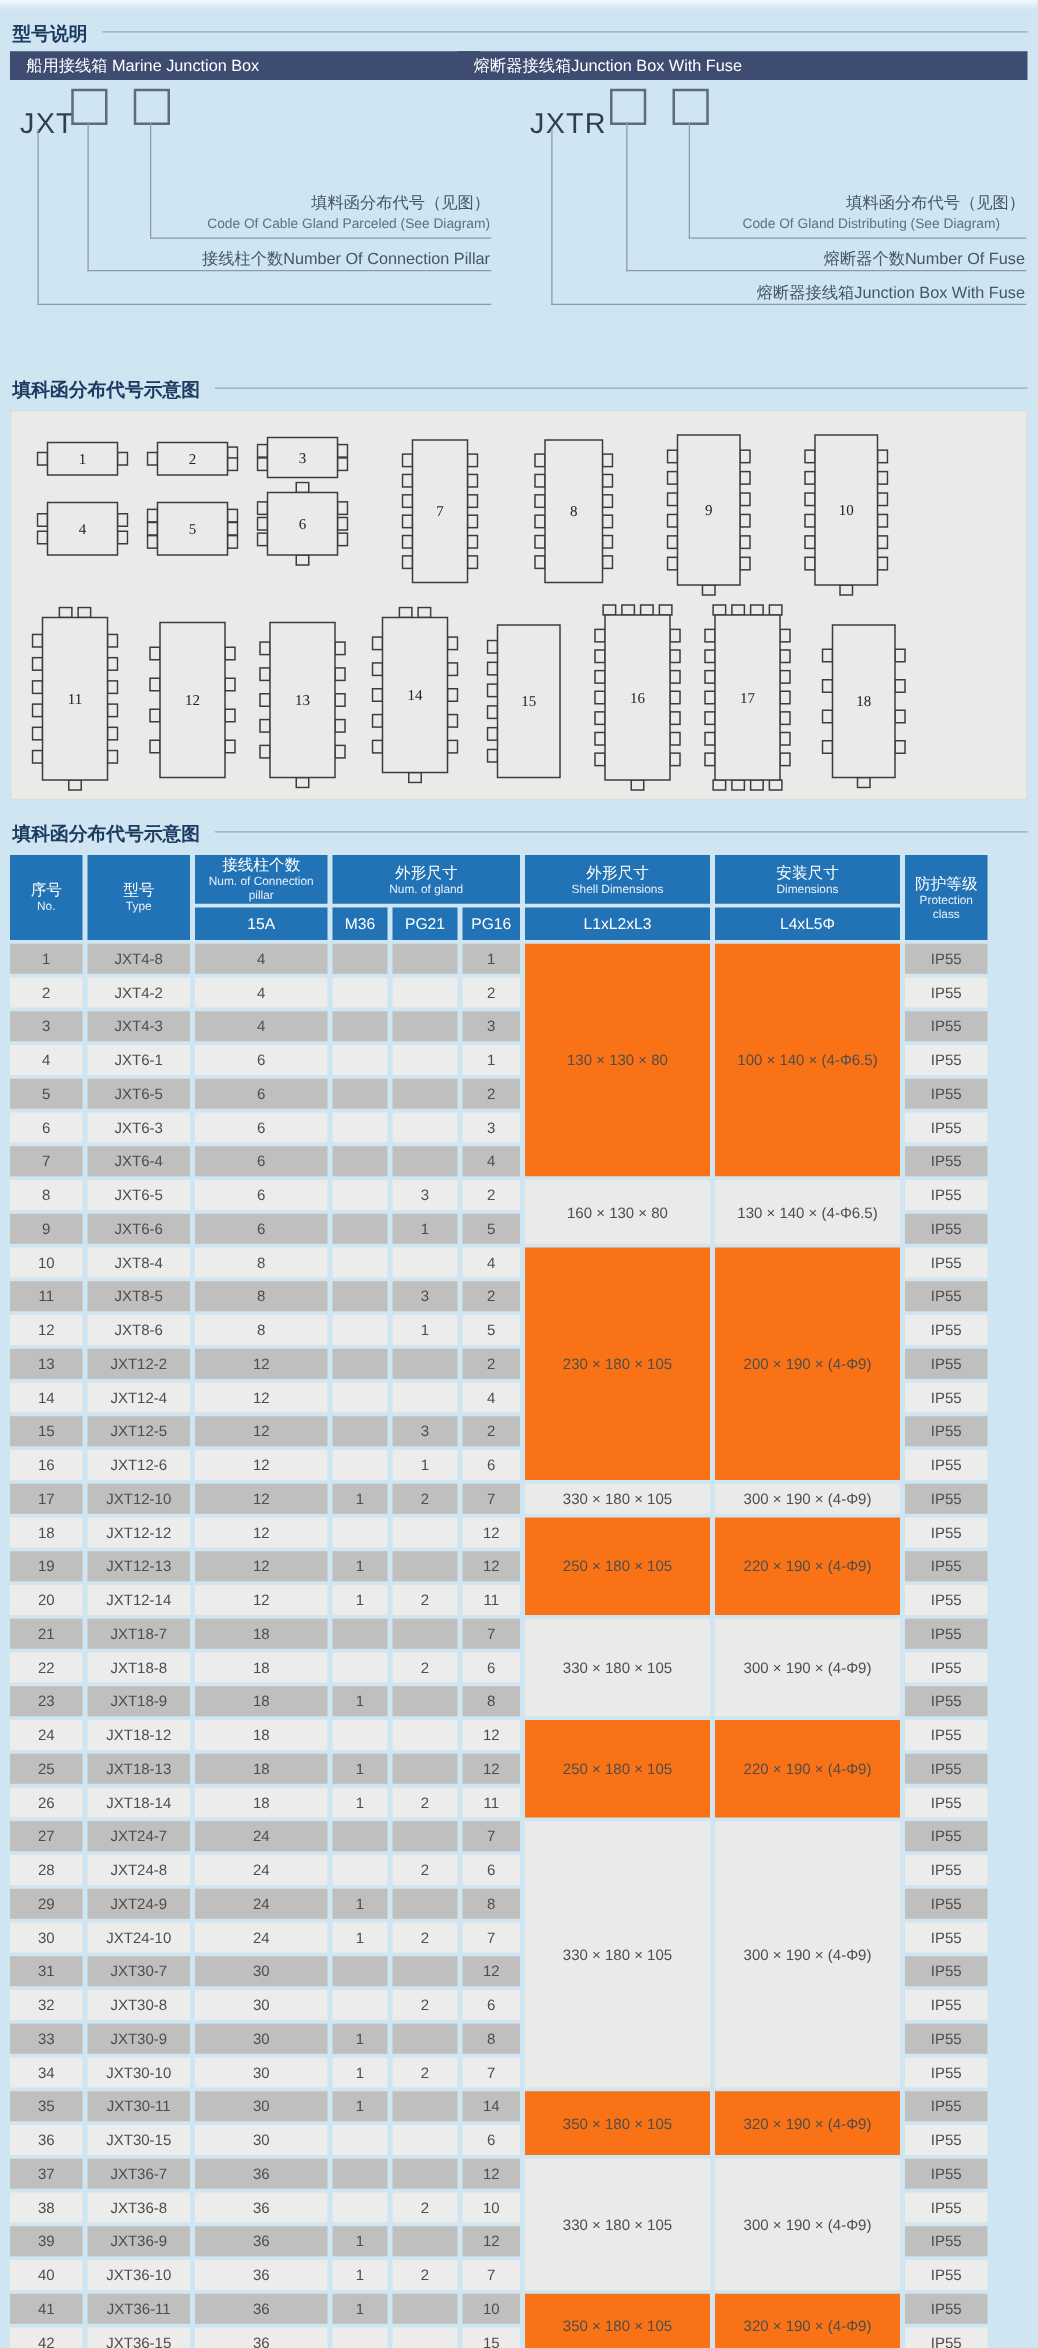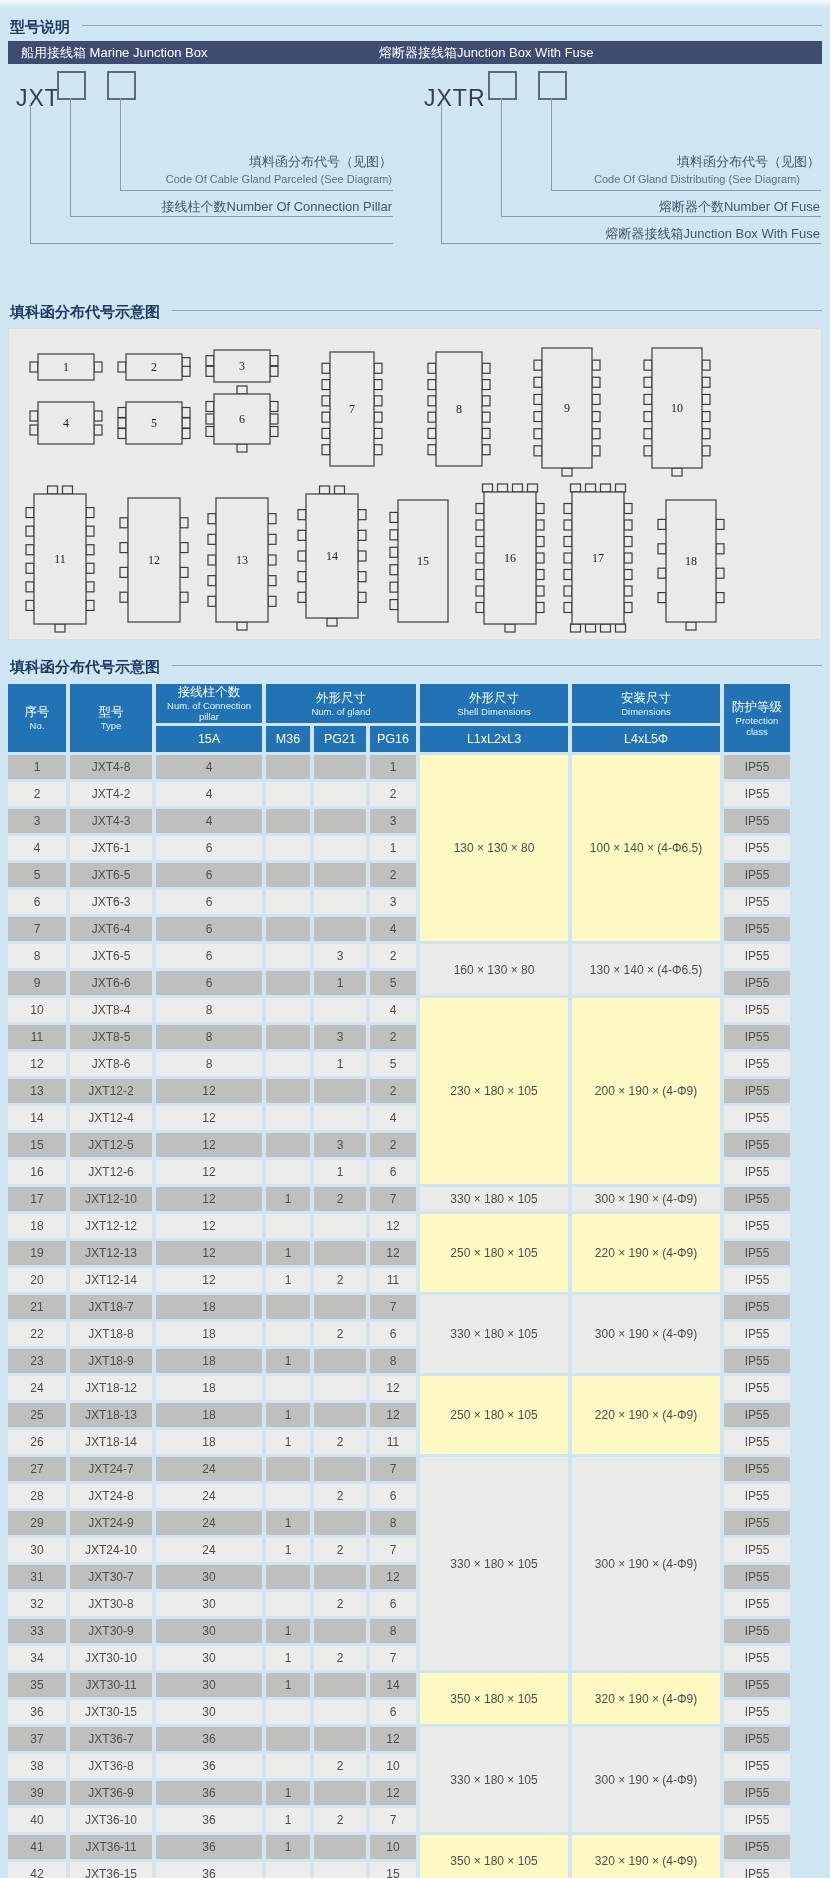--- a/index.html
+++ b/index.html
@@ -27,21 +27,21 @@
   .panel svg{position:absolute;}
   
   table{border-collapse:separate;border-spacing:4px 3px;margin:0 4px;table-layout:fixed;}
   th{background:#2273b5;color:#fff;font-weight:normal;padding:1px 0;}
   th .zh{font-size:12.5px;line-height:15px;}
   th .en{font-size:9.5px;line-height:11px;color:#e8f1fa;}
   th.sub{font-size:12.5px;height:24px;}
   td{height:22px;text-align:center;font-size:12px;color:#4d4d4d;overflow:hidden;white-space:nowrap;}
   td.g{background:#bfbfbd;}
   td.l{background:#ececea;}
-  td.dg{background:#fef9c3;}
+  td.dg{background:#f97316;}
   td.dl{background:#eaeae8;}
 </style>
 </head>
 <body>
 
 <div class="topstrip"></div>
 
 <div class="sec-title-row">
   <span class="sec-title">型号说明</span>
   <span class="sec-rule"></span>

